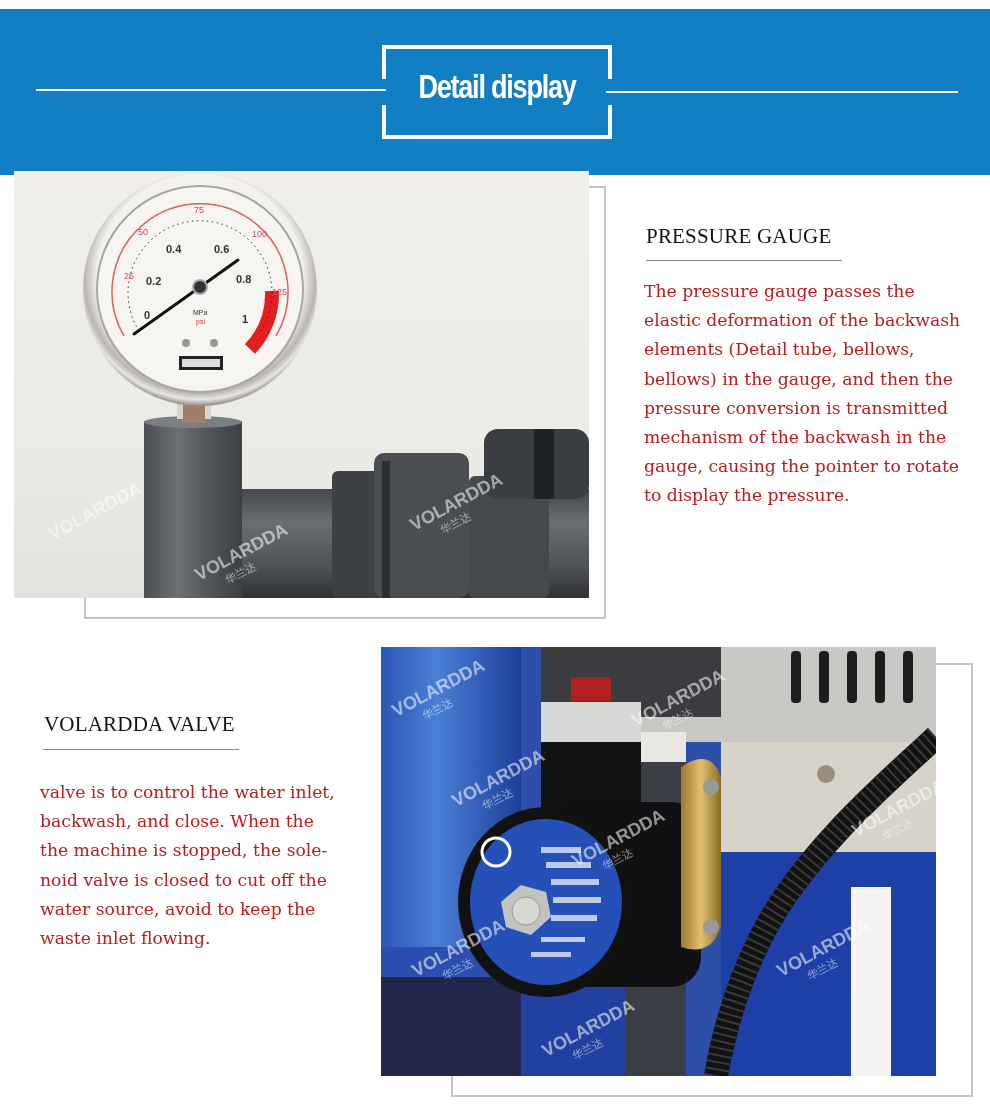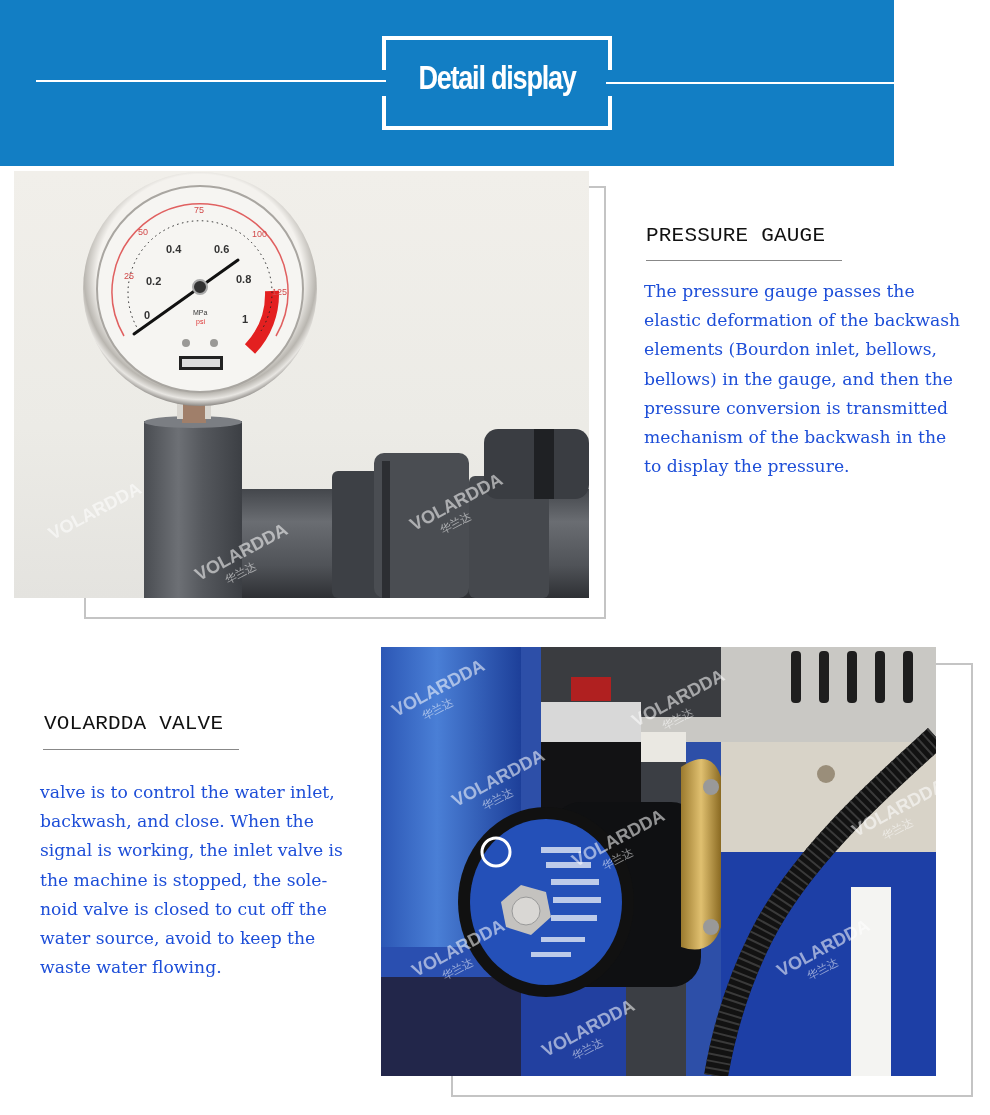--- a/index.html
+++ b/index.html
@@ -1,44 +1,44 @@
 <!DOCTYPE html>
 <html><head>
 <meta charset="utf-8">
 <style>
   * { box-sizing: border-box; margin: 0; padding: 0; }
   html, body { width: 990px; height: 1115px; background: #ffffff; overflow: hidden; }
   body { position: relative; font-family: "DejaVu Serif", "Liberation Serif", serif; color: #222; }
 
   
-  .banner { position: absolute; left: 0; top: 0; width: 894px; height: 166px; background: #127ec4; }
+  .banner { position: absolute; left: 0; top: 9px; width: 990px; height: 166px; background: #127ec4; }
   .banner .line { position: absolute; height: 2px; background: #ffffff; }
   .banner .line.left { left: 36px; top: 80px; width: 350px; }
   .banner .line.right { left: 606px; top: 82px; width: 352px; }
   .banner .frame { position: absolute; left: 382px; top: 36px; width: 230px; height: 94px; }
   .banner .frame .seg { position: absolute; background: #fff; }
   .banner .title {
     position: absolute; left: 382px; top: 58px; width: 230px; text-align: center;
     font-family: "Liberation Sans", "DejaVu Sans", sans-serif; font-weight: 700;
     font-size: 33px; color: #fff; letter-spacing: -1.5px; transform: scaleX(0.82);
     line-height: 40px;
   }
 
   
   .outline { position: absolute; border: 2px solid #c4c4c4; }
   .photo { position: absolute; overflow: hidden; }
 
   .section-heading {
-    position: absolute; font-family: Liberation Mono, monospace;
+    position: absolute; font-family: Liberation Serif, serif;
     font-size: 21px; color: #111; letter-spacing: 0.2px; white-space: nowrap;
   }
   .heading-rule { position: absolute; height: 1px; background: #888; }
   .desc {
     position: absolute; font-family: "DejaVu Serif", "Liberation Serif", serif;
-    font-size: 17.2px; line-height: 29.2px; color: #1d4ed8;
+    font-size: 17.2px; line-height: 29.2px; color: #b91c1c;
   }
   .desc span { display: block; white-space: nowrap; }
 
   .wm { position: absolute; color: rgba(255,255,255,0.55); font-family: "Liberation Sans", sans-serif;
         font-weight: 700; font-size: 18px; transform: rotate(-28deg); white-space: nowrap; }
   .wm small { display:block; font-size: 11px; margin-left: 24px; font-weight: 400; }
 </style>
 </head>
 <body>
 
@@ -145,38 +145,38 @@
     <span>VOLARDDA</span><small>华兰达</small>
   </div>
 </div>
 
 <div class="section-heading" style="left:646px;top:224px;">PRESSURE GAUGE</div>
 <div class="heading-rule" style="left:646px;top:260px;width:196px;"></div>
 
 <div class="desc" style="left:644px;top:277px;">
   <span>The pressure gauge passes the</span>
   <span>elastic deformation of the backwash</span>
-  <span>elements (Bourdon inlet, bellows,</span>
+  <span>elements (Detail tube, bellows,</span>
   <span>bellows) in the gauge, and then the</span>
   <span>pressure conversion is transmitted</span>
   <span>mechanism of the backwash in the</span>
+  <span>gauge, causing the pointer to rotate</span>
   <span>to display the pressure.</span>
 </div>
 
 <div class="section-heading" style="left:44px;top:712px;">VOLARDDA VALVE</div>
 <div class="heading-rule" style="left:43px;top:749px;width:196px;"></div>
 
 <div class="desc" style="left:40px;top:778px;">
   <span>valve is to control the water inlet,</span>
   <span>backwash, and close. When the</span>
-  <span>signal is working, the inlet valve is</span>
   <span>the machine is stopped, the sole-</span>
   <span>noid valve is closed to cut off the</span>
   <span>water source, avoid to keep the</span>
-  <span>waste water flowing.</span>
+  <span>waste inlet flowing.</span>
 </div>
 
 <div class="outline" style="left:451px;top:663px;width:522px;height:434px;"></div>
 
 <div class="photo" style="left:381px;top:647px;width:555px;height:429px;background:#2d4fa8;">
   <svg width="555" height="429" viewBox="0 0 555 429">
     <defs>
       <linearGradient id="blueTank" x1="0" x2="1">
         <stop offset="0%" stop-color="#2c57b5"></stop>
         <stop offset="40%" stop-color="#4a7fd6"></stop>

